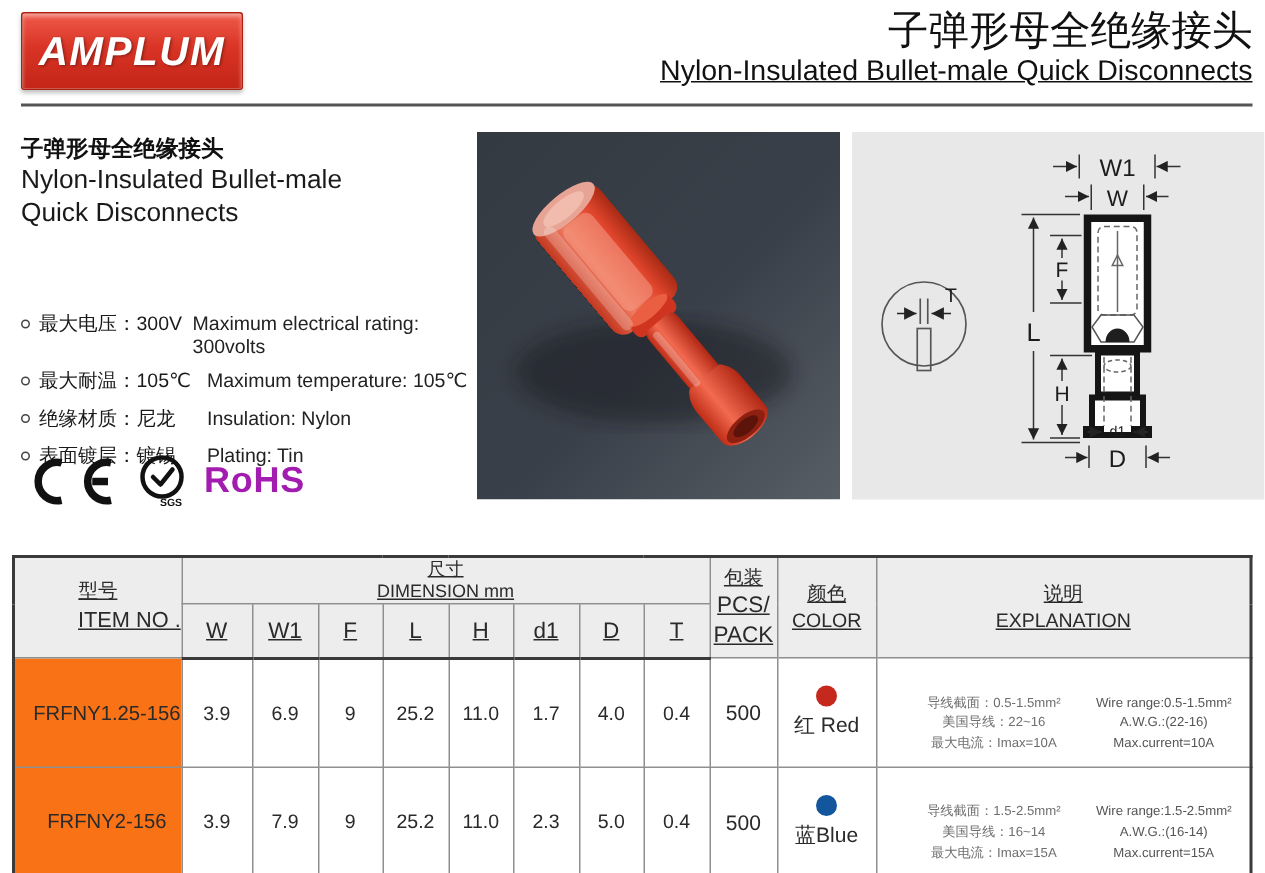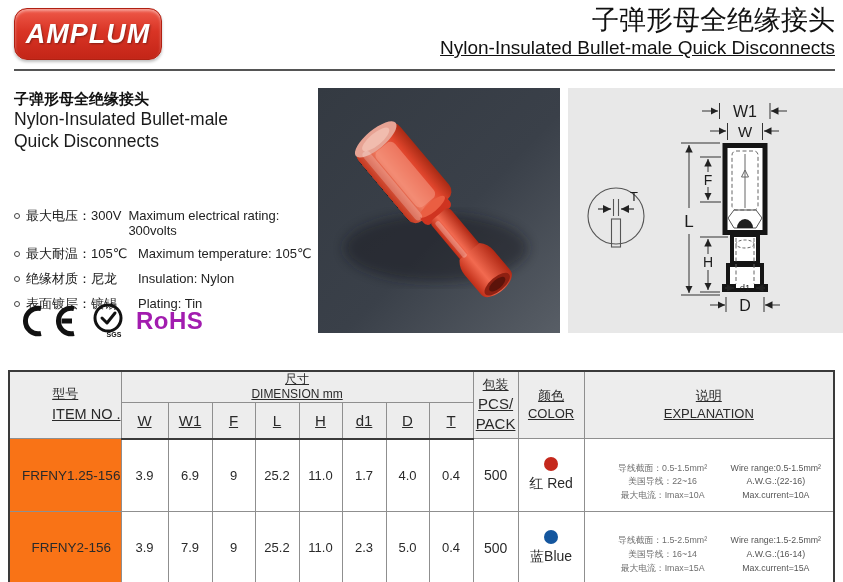--- a/index.html
+++ b/index.html
@@ -2,21 +2,21 @@
 <html><head>
 <meta charset="utf-8">
 <style>
   * { margin:0; padding:0; box-sizing:border-box; }
   html,body { width:843px; height:582px; background:#fff; font-family:"Liberation Sans","DejaVu Sans",sans-serif; color:#222; overflow:hidden; }
   .page { position:relative; width:843px; height:582px; }
 
   
   .logo { position:absolute; left:14px; top:8px; width:148px; height:52px;
     background:linear-gradient(180deg,#ef5a4a 0%,#d93425 45%,#c32517 100%);
-    border-radius:13px; border:1px solid #b02012; display:flex; align-items:center; justify-content:center;
+    border-radius:2px; border:1px solid #b02012; display:flex; align-items:center; justify-content:center;
     box-shadow:inset 0 2px 3px rgba(255,255,255,.45), 0 2px 3px rgba(0,0,0,.25); }
   .logo span { color:#fff; font-weight:bold; font-style:italic; font-size:27px; letter-spacing:1px;
     text-shadow:1px 1px 2px rgba(0,0,0,.35); }
   .hdr-titles { position:absolute; right:8px; top:5px; text-align:right; }
   .hdr-cn { font-size:27px; font-weight:500; color:#111; line-height:1.15; }
   .hdr-en { font-size:19px; color:#111; line-height:1.25;text-decoration:underline; }
   .hdr-rule { position:absolute; left:14px; right:8px; top:69px; border-top:2px solid #555; }
 
   
   .left-col { position:absolute; left:14px; top:90px; width:300px; }

